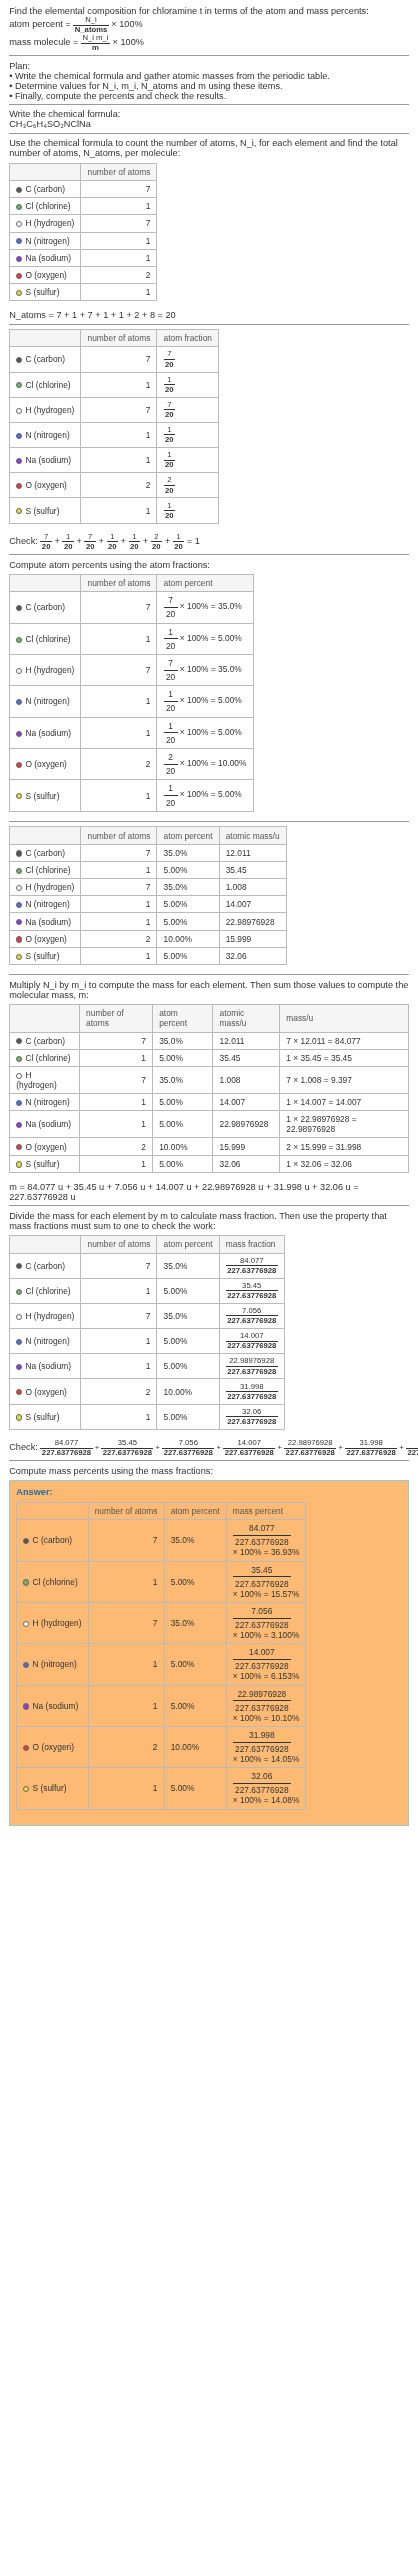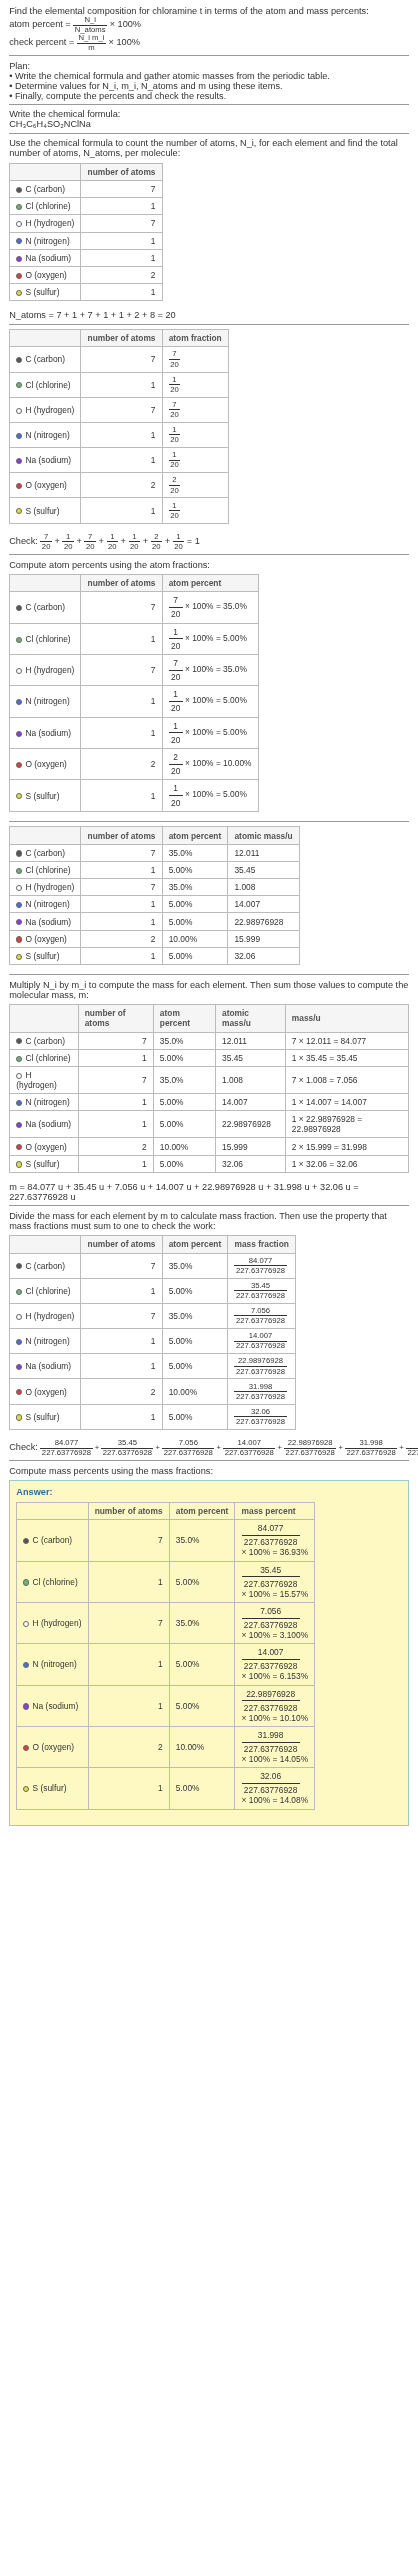--- a/index.html
+++ b/index.html
@@ -28,21 +28,21 @@
     font-size: 8.4px;
   }
   th, td {
     border: 0.8px solid #bbb;
     padding: 3.1px 6.1px;
     text-align: left;
     vertical-align: middle;
   }
   th {
     background: #f5f5f5;
-    font-weight: bold;
+    font-weight: normal;
     color: #555;
   }
   td.num {
     text-align: right;
   }
   .dot {
     display: inline-block;
     width: 6.1px;
     height: 6.1px;
     border-radius: 50%;
@@ -59,39 +59,40 @@
     line-height: 1;
   }
   .frac .top {
     display: block;
     border-bottom: 0.8px solid #333;
     padding: 0 1.5px 0.8px 1.5px;
   }
   .frac .bot {
     display: block;
     padding: 0.8px 1.5px 0 1.5px;
+    font-weight: bold;
   }
   .bigfrac {
     display: inline-block;
     text-align: center;
     vertical-align: middle;
     font-size: 8.4px;
     line-height: 1.2;
   }
   .bigfrac .top {
     display: block;
     border-bottom: 0.8px solid #333;
     padding: 0 2.3px 1.5px 2.3px;
   }
   .bigfrac .bot {
     display: block;
     padding: 1.5px 2.3px 0 2.3px;
   }
   .answer-box {
-    background: #fef9c3;
+    background: #fdba74;
     border: 0.8px solid #9cc;
     padding: 6.1px;
     margin-top: 4.6px;
   }
   .answer-label {
     font-weight: bold;
     color: #2a6fa0;
     margin-bottom: 4.6px;
   }
   .answer-box th {
@@ -104,21 +105,21 @@
 
 <div class="content">
 
   <div>Find the elemental composition for chloramine t in terms of the atom and mass percents:</div>
   <div>
     <span>atom percent =</span>
     <span class="frac"><span class="top">N_i</span><span class="bot">N_atoms</span></span>
     <span>× 100%</span>
   </div>
   <div>
-    <span>check percent =</span>
+    <span>mass molecule =</span>
     <span class="frac"><span class="top">N_i m_i</span><span class="bot">m</span></span>
     <span>× 100%</span>
   </div>
 
   <hr class="hr">
 
   <div>Plan:</div>
   <div>• Write the chemical formula and gather atomic masses from the periodic table.</div>
   <div>• Determine values for N_i, m_i, N_atoms and m using these items.</div>
   <div>• Finally, compute the percents and check the results.</div>
@@ -358,21 +359,21 @@
           <td class="num">1</td>
           <td>5.00%</td>
           <td>35.45</td>
           <td>1 × 35.45 = 35.45</td>
         </tr>
         <tr>
           <td><span class="dot" style="background:#fff"></span>H (hydrogen)</td>
           <td class="num">7</td>
           <td>35.0%</td>
           <td>1.008</td>
-          <td>7 × 1.008 = 7.056</td>
+          <td>7 × 1.008 = 9.397</td>
         </tr>
         <tr>
           <td><span class="dot" style="background:#4a6fd8"></span>N (nitrogen)</td>
           <td class="num">1</td>
           <td>5.00%</td>
           <td>14.007</td>
           <td>1 × 14.007 = 14.007</td>
         </tr>
         <tr>
           <td><span class="dot" style="background:#8a3ce0"></span>Na (sodium)</td>

